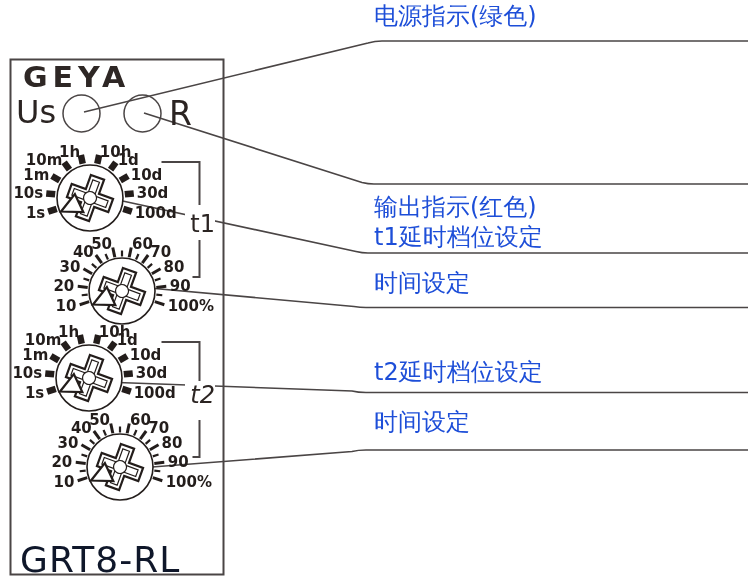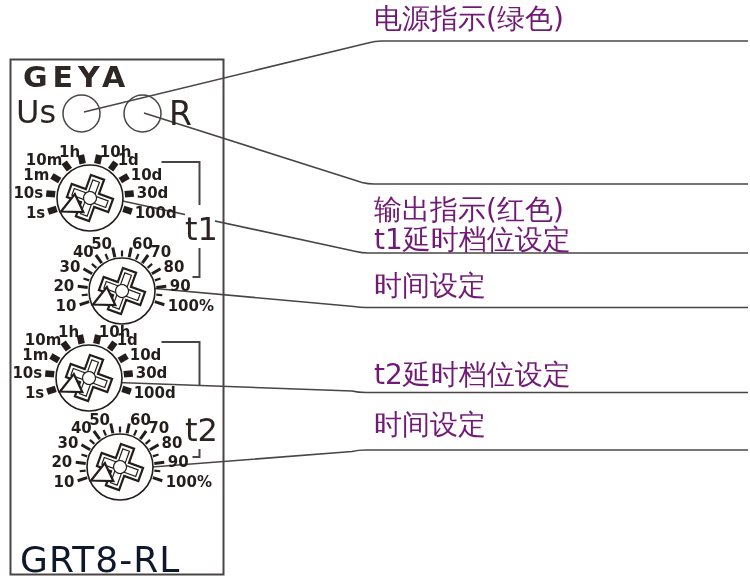--- a/index.html
+++ b/index.html
@@ -4,25 +4,25 @@
 <style>
   html,body{margin:0;padding:0;background:#ffffff;}
   body{position:relative;width:750px;height:584px;overflow:hidden;
        font-family:"DejaVu Sans","Liberation Sans",sans-serif;color:#2b2422;}
   #art{position:absolute;left:0;top:0;}
   .abs{position:absolute;white-space:nowrap;}
   .logo{left:23px;top:60px;font-size:30px;font-weight:bold;letter-spacing:5px;
         color:#2e2725;transform:scaleY(.95);transform-origin:left top;}
   .us{left:16px;top:93px;font-size:32px;color:#2b2422;}
   .r{left:169px;top:94px;font-size:33px;color:#2b2422;}
-  .tlabel{width:30px;text-align:right;font-size:32px;color:#2b2422;background:#fff;}
+  .tlabel{width:30px;text-align:right;font-size:24px;color:#2b2422;background:#fff;}
   .t1{left:185px;top:210px;}
-  .t2{left:185px;top:411px;}
+  .t2{left:185px;top:381px;font-style:italic;}
   .model{left:20px;top:539px;font-size:36px;letter-spacing:1px;color:#0f172a;}
-  .note{left:374px;font-size:28px;line-height:1.15;color:#701a75;}
+  .note{left:374px;font-size:24px;line-height:1.15;color:#1d4ed8;}
   .n1{top:3px;} .n2{top:146px;margin-top:48px;} .n3{top:224px;text-align:right;}
   .n4{top:270px;} .n5{top:359px;} .n6{top:409px;}
   .dial-label{font-family:"DejaVu Sans","Liberation Sans",sans-serif;
               font-size:15px;font-weight:bold;fill:#231d1b;}
 </style>
 </head>
 <body>
 
 <svg id="art" width="750" height="584" viewBox="0 0 750 584">
 

